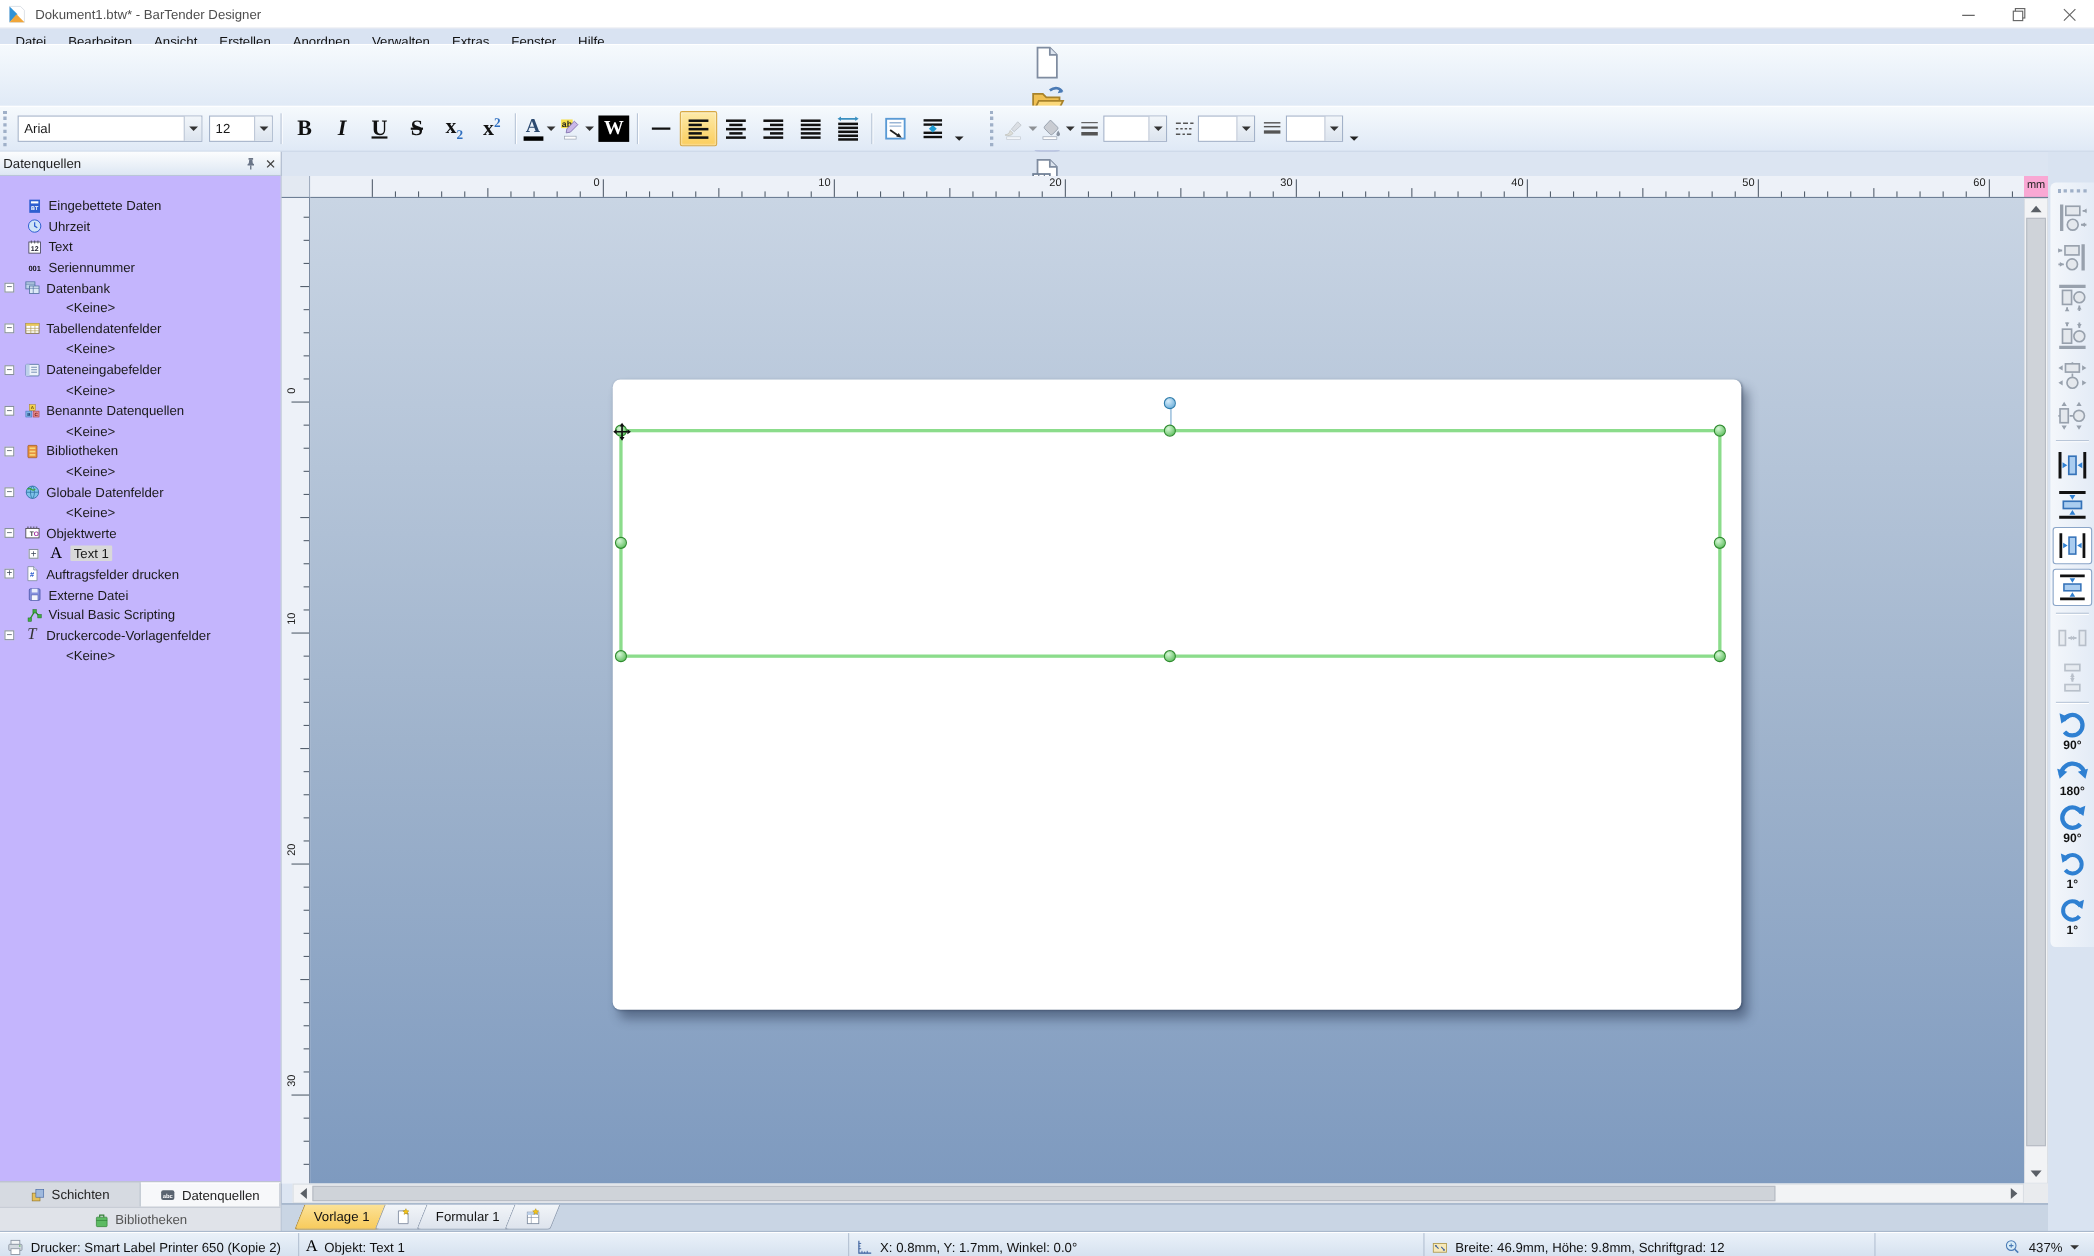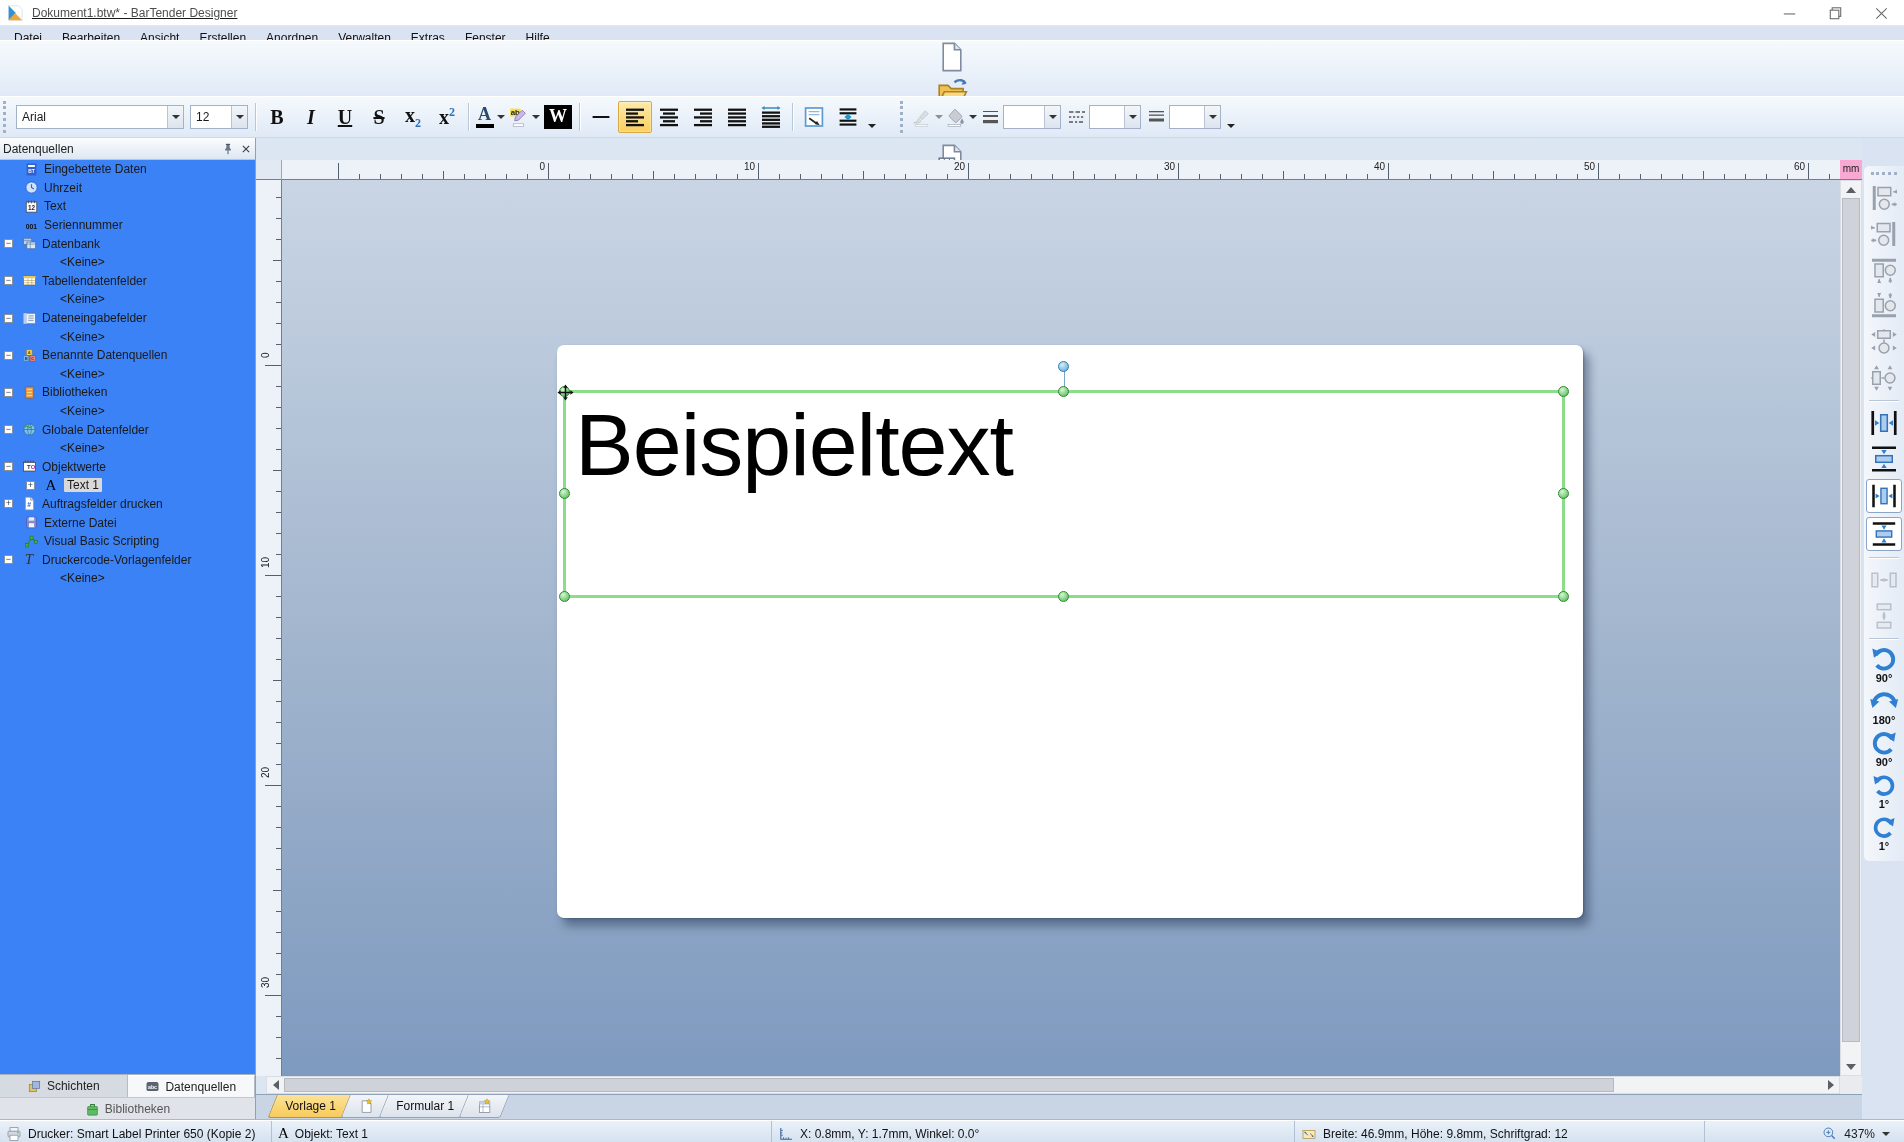--- a/index.html
+++ b/index.html
@@ -2,21 +2,21 @@
 <html><head>
 <meta charset="utf-8">
 <style>
   * { margin:0; padding:0; box-sizing:border-box; }
   html,body { width:1904px; height:1142px; overflow:hidden; }
   body { font-family:"Liberation Sans", sans-serif; font-size:12px; color:#1a1a1a; background:#dce5f2; }
   #app { position:relative; width:1904px; height:1142px; overflow:hidden; }
   i,b { font-style:normal; font-weight:normal; }
 
   
-  .titlebar { position:absolute; left:0; top:0; width:1904px; height:26px; background:#ffffff; border-bottom:1px solid #e3e7ee; display:flex; align-items:center;text-decoration:underline; }
+  .titlebar { position:absolute; left:0; top:0; width:1904px; height:26px; background:#ffffff; border-bottom:1px solid #e3e7ee; display:flex; align-items:center; }
   .titlebar .applogo { width:18px; height:18px; margin:0 8px 0 6px; }
   .titlebar .title { color:#4e4e4e; font-size:12px; }
   .wincontrols { position:absolute; right:0; top:0; height:26px; display:flex; }
   .winbtn { width:46px; height:26px; display:flex; align-items:center; justify-content:center; }
   .winbtn svg { width:19px; height:19px; }
 
   
   .menubar { position:absolute; left:0; top:26px; width:1904px; height:24px; background:#d9e3f2; display:flex; align-items:center; padding-left:4px; border-bottom:1px solid #cfdaeb; }
   .mitem { padding:0 10px; line-height:24px; color:#111; }
 
@@ -56,21 +56,21 @@
   .fcbar { display:block; width:18px; height:4px; background:#000; margin-top:1px; }
   .wa { display:inline-block; background:#000; color:#fff; font-family:"Liberation Serif",serif; font-weight:bold; font-size:18px; padding:1px 5px 2px; }
   .bigA { font-family:"Liberation Serif",serif; font-weight:bold; font-size:27px; line-height:1; color:#0a0a0a; }
 
   
   .sidebar { position:absolute; left:0; top:138px; width:256px; height:982px; background:#fff; border-right:1px solid #8fa0ba; }
   .sb-header { height:22px; background:linear-gradient(#fcfdfe,#dde7f3); border-bottom:1px solid #b9c6d8; display:flex; align-items:center; }
   .sb-title { flex:1; padding-left:3px; color:#222; }
   .sb-hbtn { width:18px; height:18px; display:flex; align-items:center; justify-content:center; }
   .sb-hbtn svg { width:14px; height:14px; }
-  .sb-tree { position:absolute; left:0; right:0; top:22px; bottom:46px; background:#3b82f6; overflow:hidden; padding-top:0; }
+  .sb-tree { position:absolute; left:0; right:0; top:22px; bottom:46px; background:#c4b5fd; overflow:hidden; padding-top:18px; }
   .trow { display:flex; align-items:center; height:18.6px; }
   .texp { width:9px; height:9px; margin-left:4px; border:1px solid #88919e; background:#fff; font-size:9px; line-height:7px; text-align:center; color:#3a4556; flex:none; }
   .tspace { width:15px; flex:none; }
   .tind { width:22px; flex:none; }
   .trow .ticn { width:16px; height:16px; margin-left:8px; flex:none; display:flex; align-items:center; justify-content:center; }
   .trow .ticn svg { width:15px; height:15px; }
   .tlabel { margin-left:5px; white-space:nowrap; }
   .tlabel.sel { background:#d9d9d9; padding:0 3px; border-radius:1px; }
   .trow.subrow .tlabel { margin-left:60px; }
   .treeA { font-family:"Liberation Serif",serif; font-size:15px; color:#000; line-height:1; }
@@ -1004,21 +1004,20 @@
       <i class="vtick" style="top: 878px;"></i>
       <b class="vnum" style="top: 160px;">0</b>
       <b class="vnum" style="top: 370px;">10</b>
       <b class="vnum" style="top: 580px;">20</b>
       <b class="vnum" style="top: 790px;">30</b>
     </div>
 
   <div class="canvas">
     <div class="label-sheet"></div>
     <div class="selbox">
-      <div class="objtext">Beispieltext</div>
       <div class="rotline"></div>
       <div class="handle rot" style="left:calc(50% - 6px); top:-32px;"></div>
       <div class="handle" style="left:-7px; top:-7px;"></div>
       <div class="handle" style="left:calc(50% - 6px); top:-7px;"></div>
       <div class="handle" style="right:-7px; top:-7px;"></div>
       <div class="handle" style="left:-7px; top:calc(50% - 6px);"></div>
       <div class="handle" style="right:-7px; top:calc(50% - 6px);"></div>
       <div class="handle" style="left:-7px; bottom:-7px;"></div>
       <div class="handle" style="left:calc(50% - 6px); bottom:-7px;"></div>
       <div class="handle" style="right:-7px; bottom:-7px;"></div>

